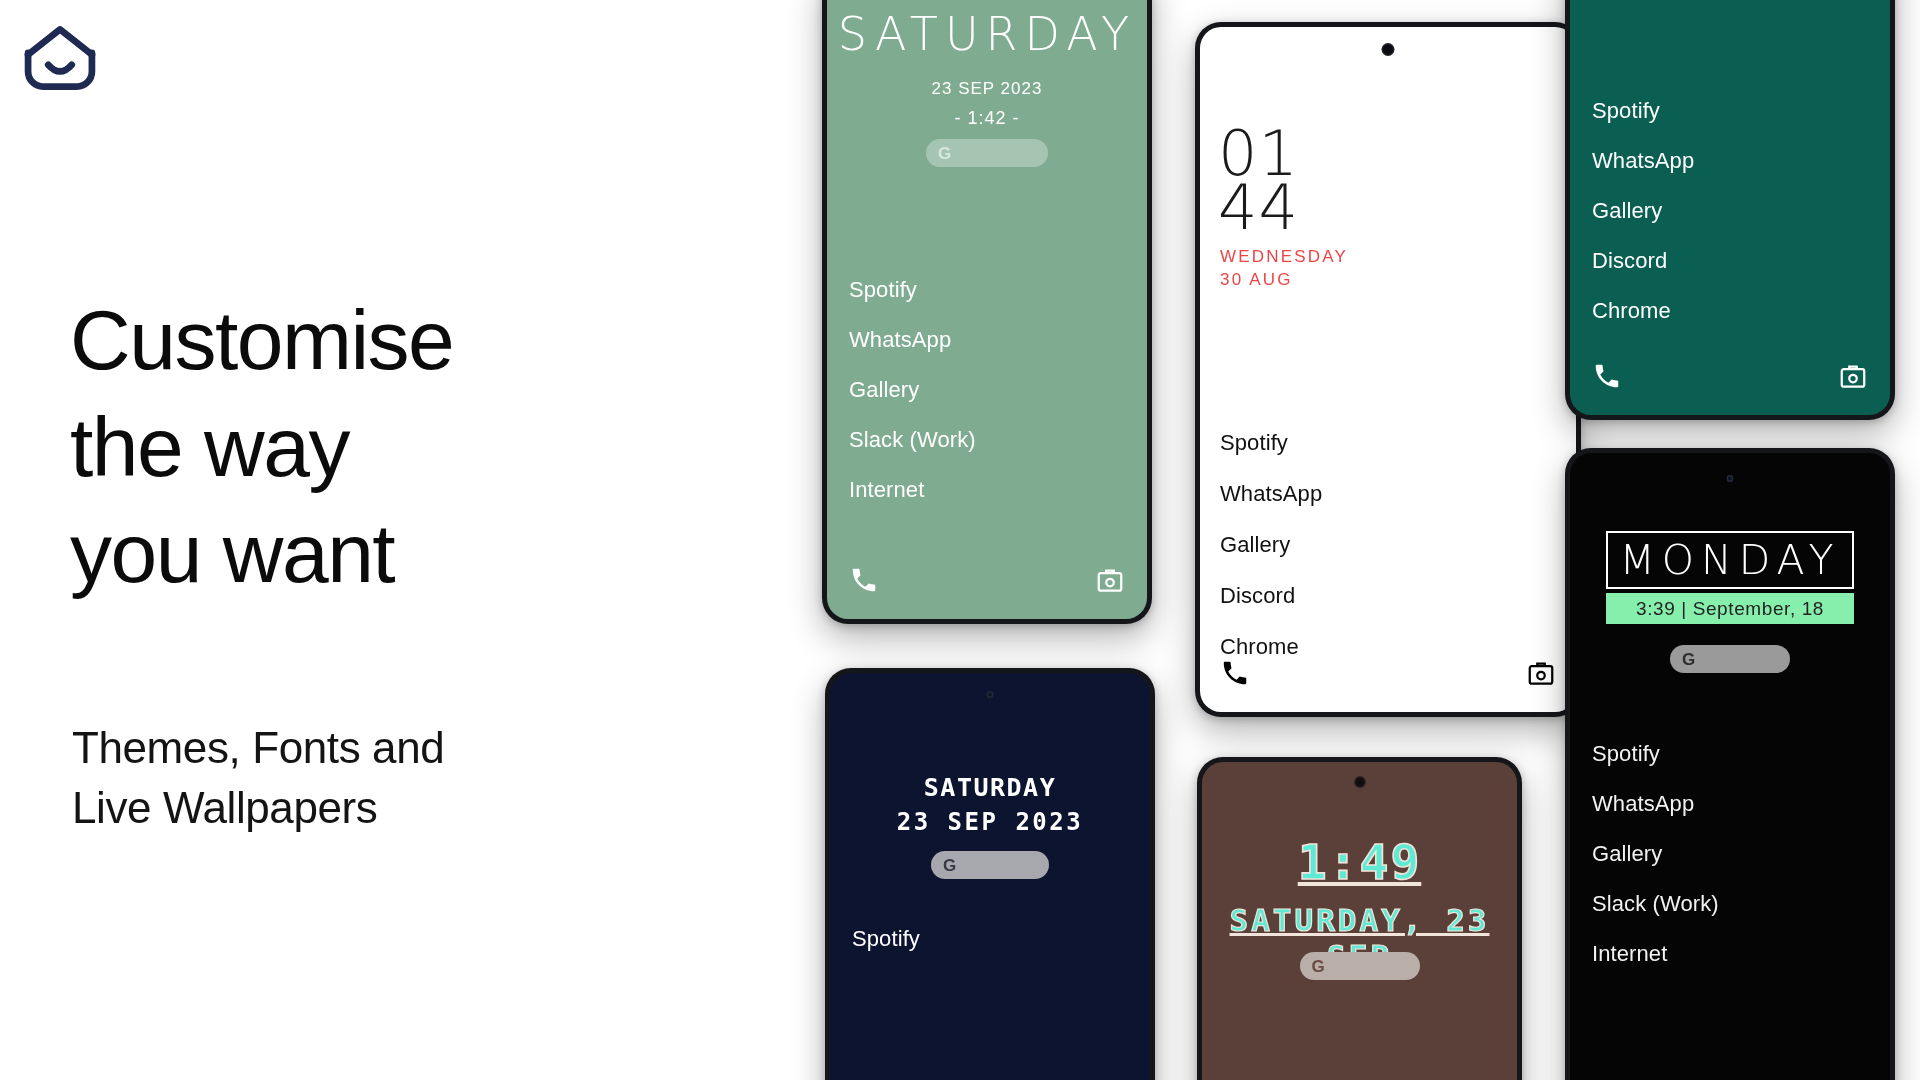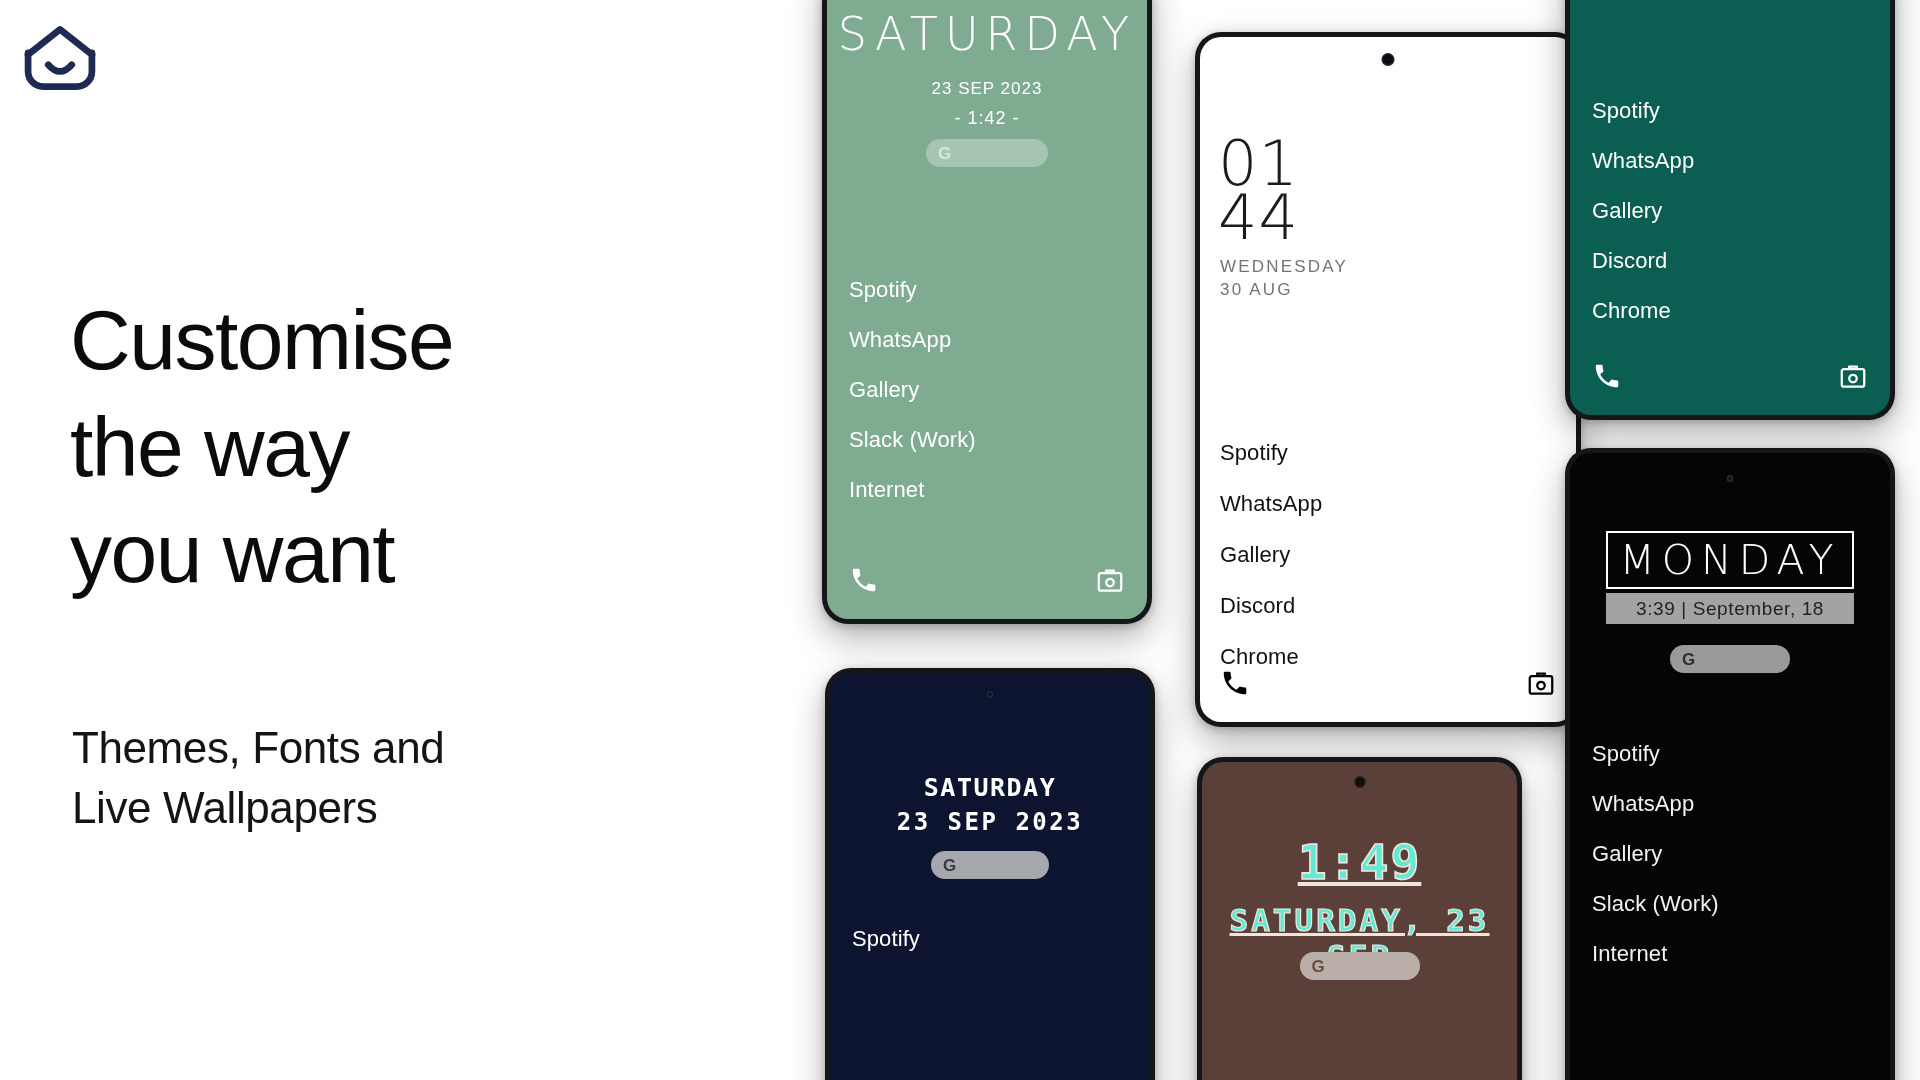--- a/index.html
+++ b/index.html
@@ -88,32 +88,32 @@
   #p1 .dt1 { top:110px; font-size:17px; letter-spacing:1px; }
   #p1 .dt2 { top:139px; font-size:18px; letter-spacing:1px; }
   #p1 .pillwrap { position:absolute; top:170px; left:0; right:0; display:flex; justify-content:center; }
   #p1 .pill { width:122px; background:rgba(255,255,255,0.30); }
   #p1 .gicon { color:#d8e7dd; }
   #p1 .applist { top:310px; left:22px; }
   #p1 .app { color:#ffffff; margin-bottom:28px; }
   #p1 .dockrow { bottom:24px; left:22px; right:22px; }
 
   
-  #p2 { left:1195px; top:32px; width:386px; height:695px; }
+  #p2 { left:1195px; top:22px; width:386px; height:695px; }
   #p2 .screen { background:#ffffff; }
   #p2 .punch { top:16px; width:13px; height:13px; }
   #p2 .hh, #p2 .mm {
     position:absolute; left:18px; color:#1b1b1b;
     font-size:62px; font-weight:300; line-height:1;
     font-family:"DejaVu Sans", sans-serif; letter-spacing:1px;
   }
   #p2 .hh { top:96px; }
   #p2 .mm { top:150px; }
   #p2 .dow, #p2 .dmy {
-    position:absolute; left:20px; color:#737373;
+    position:absolute; left:20px; color:#ef4444;
     font-size:17px; letter-spacing:2.2px; font-weight:400;
   }
   #p2 .dow { top:220px; }
   #p2 .dmy { top:243px; }
   #p2 .applist { top:405px; left:20px; }
   #p2 .app { color:#111; margin-bottom:29px; }
   #p2 .dockrow { bottom:24px; left:20px; right:20px; }
 
   
   #p3 { left:1565px; top:-60px; width:330px; height:480px; }
@@ -128,21 +128,21 @@
   #p4 .punch.tiny { top:22px; }
   #p4 .boxday {
     position:absolute; top:78px; left:36px; right:36px;
     border:2px solid #ffffff; height:58px;
     display:flex; align-items:center; justify-content:center;
     color:#fff; font-size:41px; letter-spacing:7px; font-weight:300;
     font-family:"DejaVu Sans", sans-serif;
   }
   #p4 .boxtime {
     position:absolute; top:140px; left:36px; right:36px;
-    background:#a3a3a3; height:31px;
+    background:#86efac; height:31px;
     display:flex; align-items:center; justify-content:center;
     color:#232323; font-size:19px; letter-spacing:0.6px; font-weight:300;
   }
   #p4 .pillwrap { position:absolute; top:192px; left:0; right:0; display:flex; justify-content:center; }
   #p4 .pill { width:120px; background:#9a9a9a; }
   #p4 .gicon { color:#2e2e2e; }
   #p4 .applist { top:290px; left:22px; }
   #p4 .app { color:#f2f2f2; margin-bottom:28px; }
 
   

